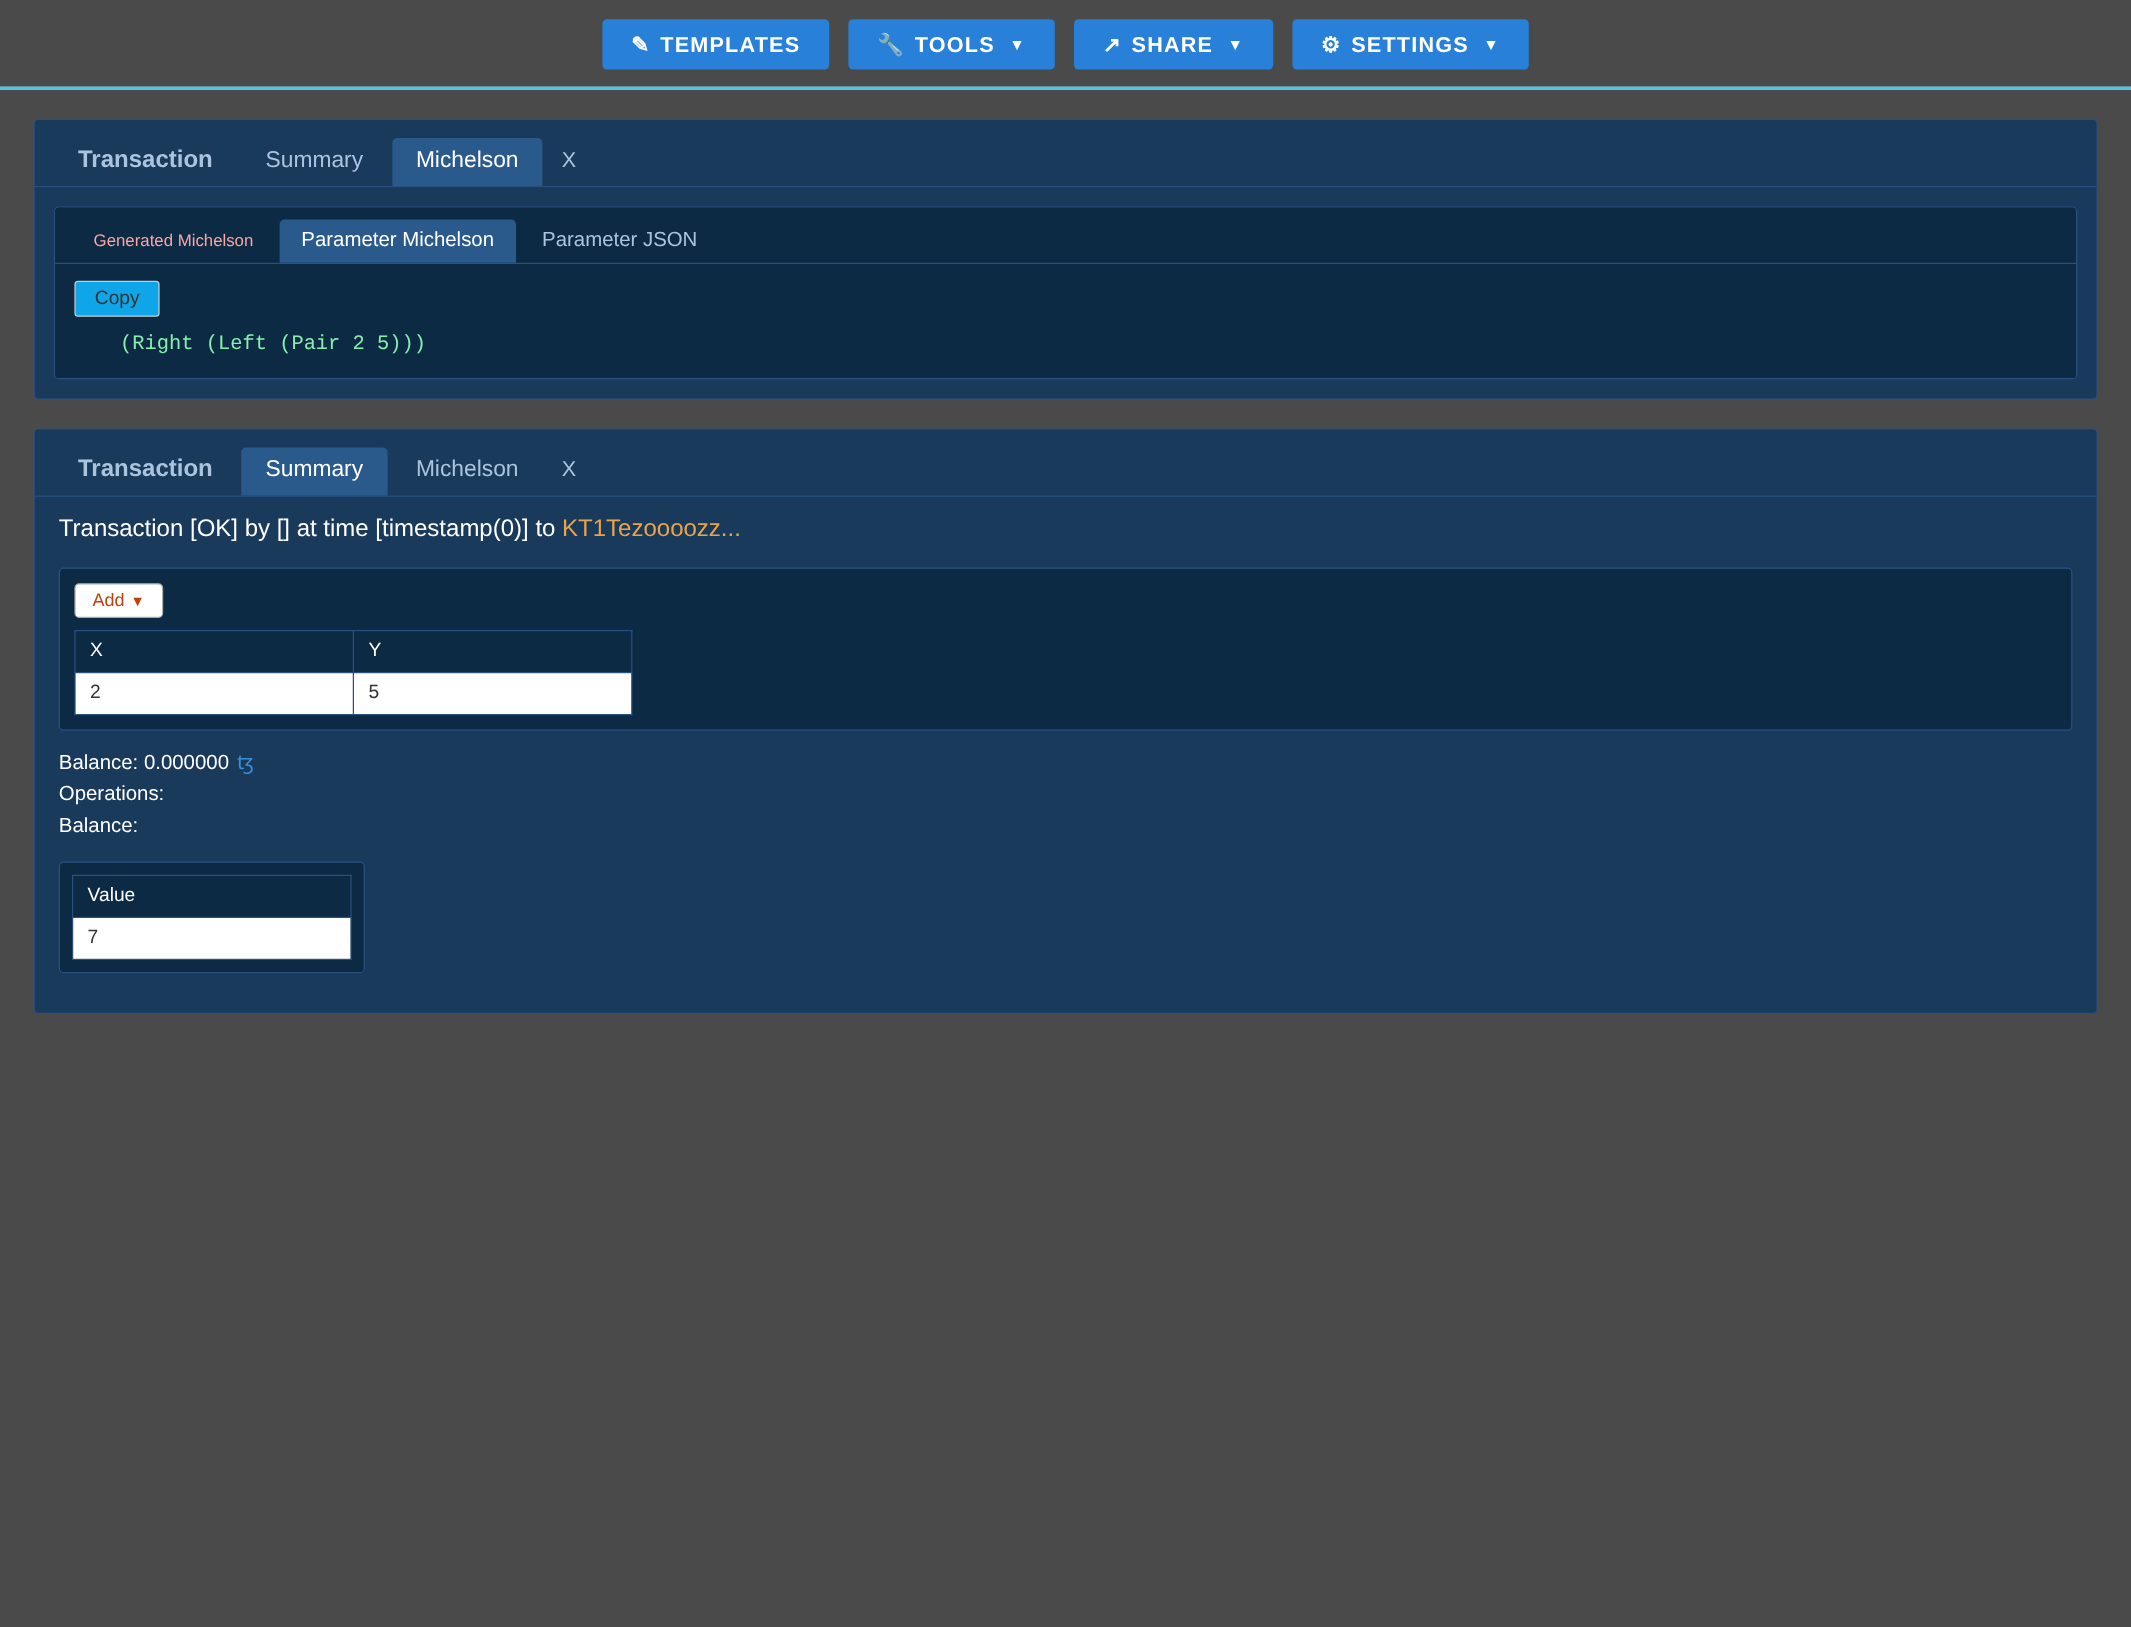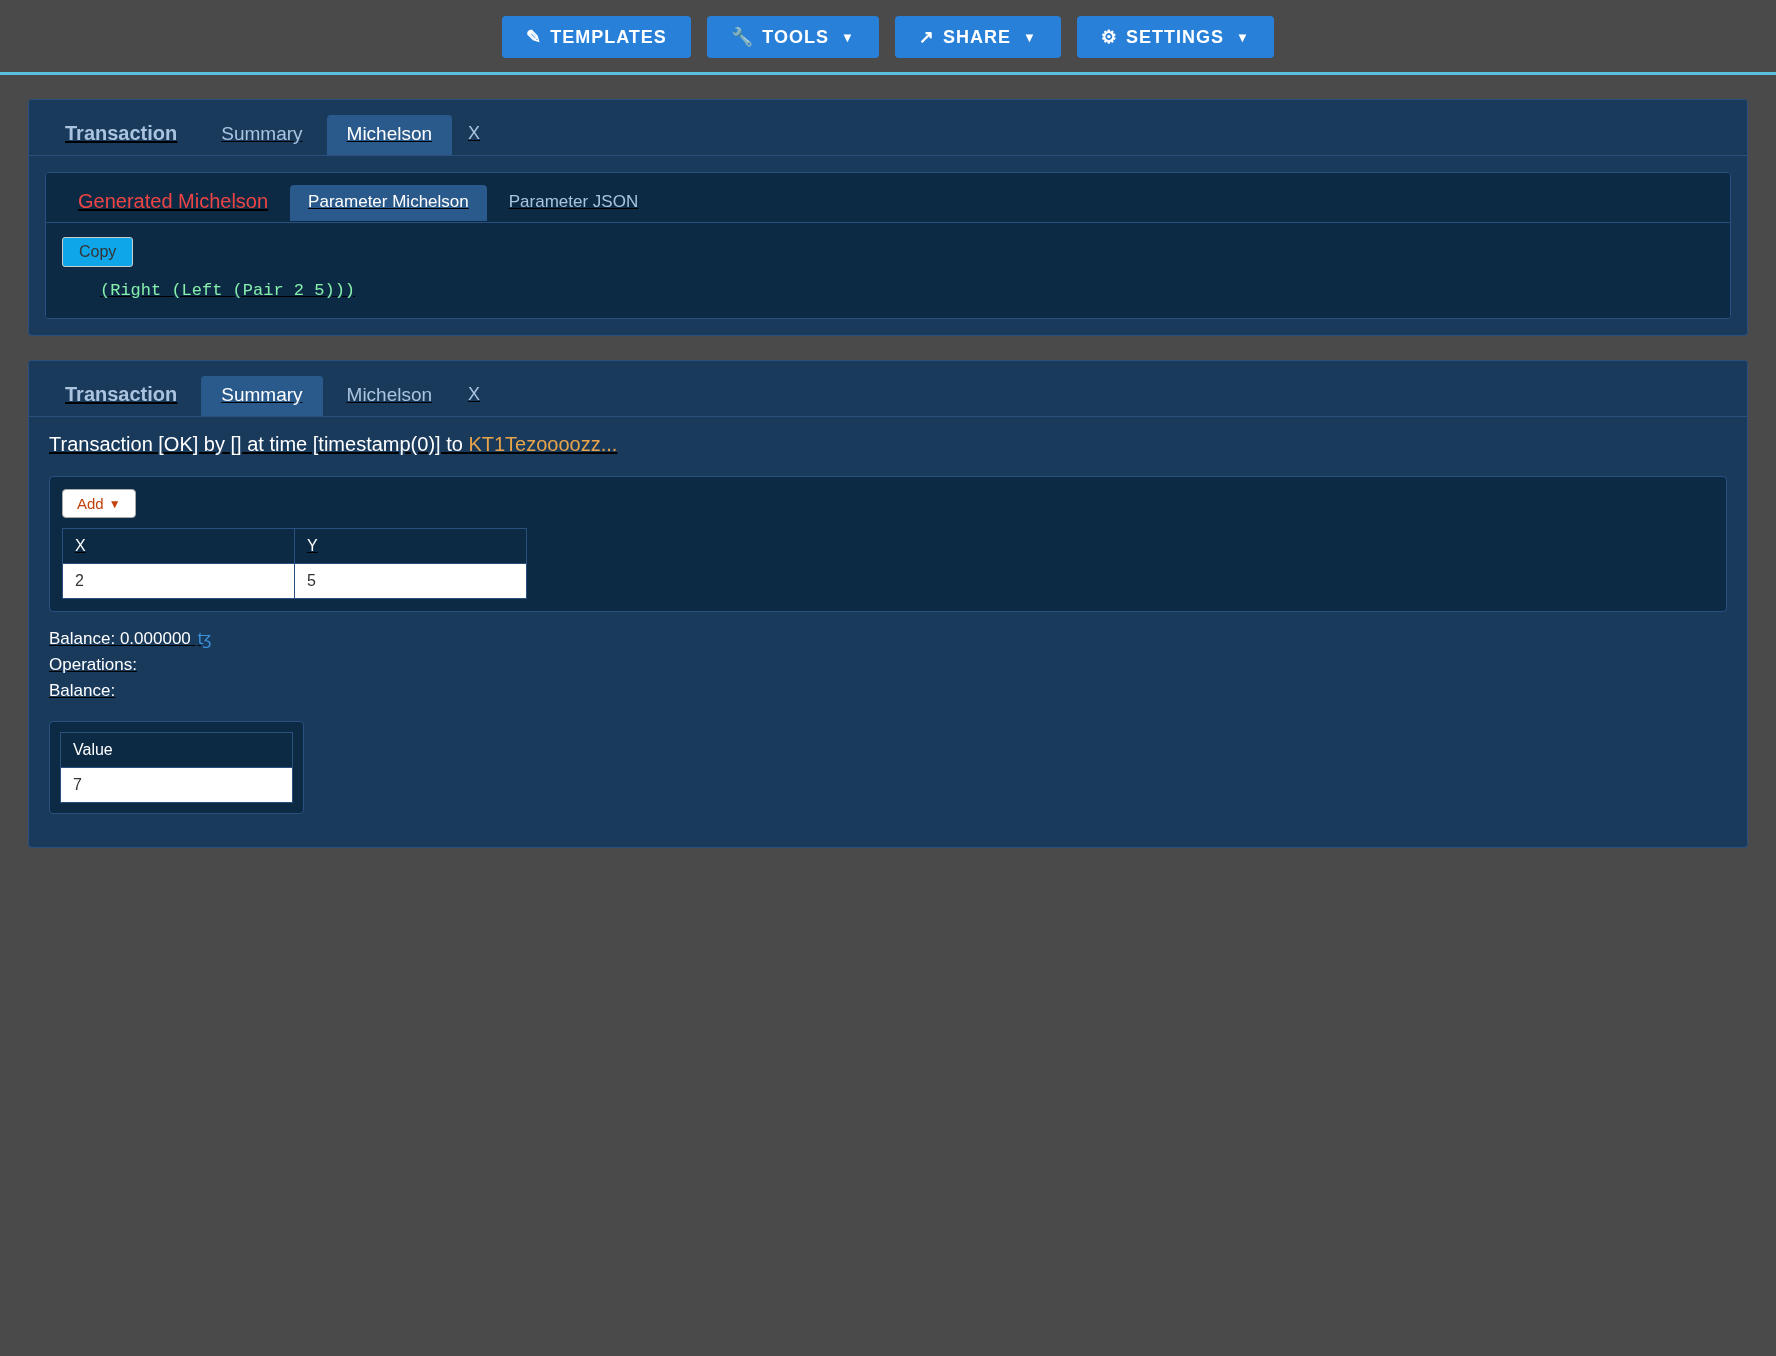--- a/index.html
+++ b/index.html
@@ -50,21 +50,20 @@
       flex-direction: column;
       gap: 24px;
     }
 
     
     .card {
       background: #1a3a5c;
       border: 1.5px solid #2a5080;
       border-radius: 4px;
       overflow: hidden;
-      text-decoration: underline;
     }
 
     
     .tab-bar {
       display: flex;
       align-items: center;
       gap: 0;
       padding: 14px 16px 0 16px;
       background: #1a3a5c;
       border-bottom: 1px solid #2a5080;
@@ -123,23 +122,23 @@
       margin-right: 4px;
       background: transparent;
       border: none;
       font-family: Arial, sans-serif;
     }
     .sub-tab.active {
       background: #2a5a8c;
       color: white;
     }
     .sub-tab.label {
-      color: #ef4444;
+      color: #fca5a5;
       cursor: default;
-      font-size: 20px;
+      font-size: 14px;
     }
 
     
     .code-area {
       padding: 14px 16px;
       background: #0d2a45;
     }
     .copy-btn {
       background: #0ea5e9;
       color: #333;

